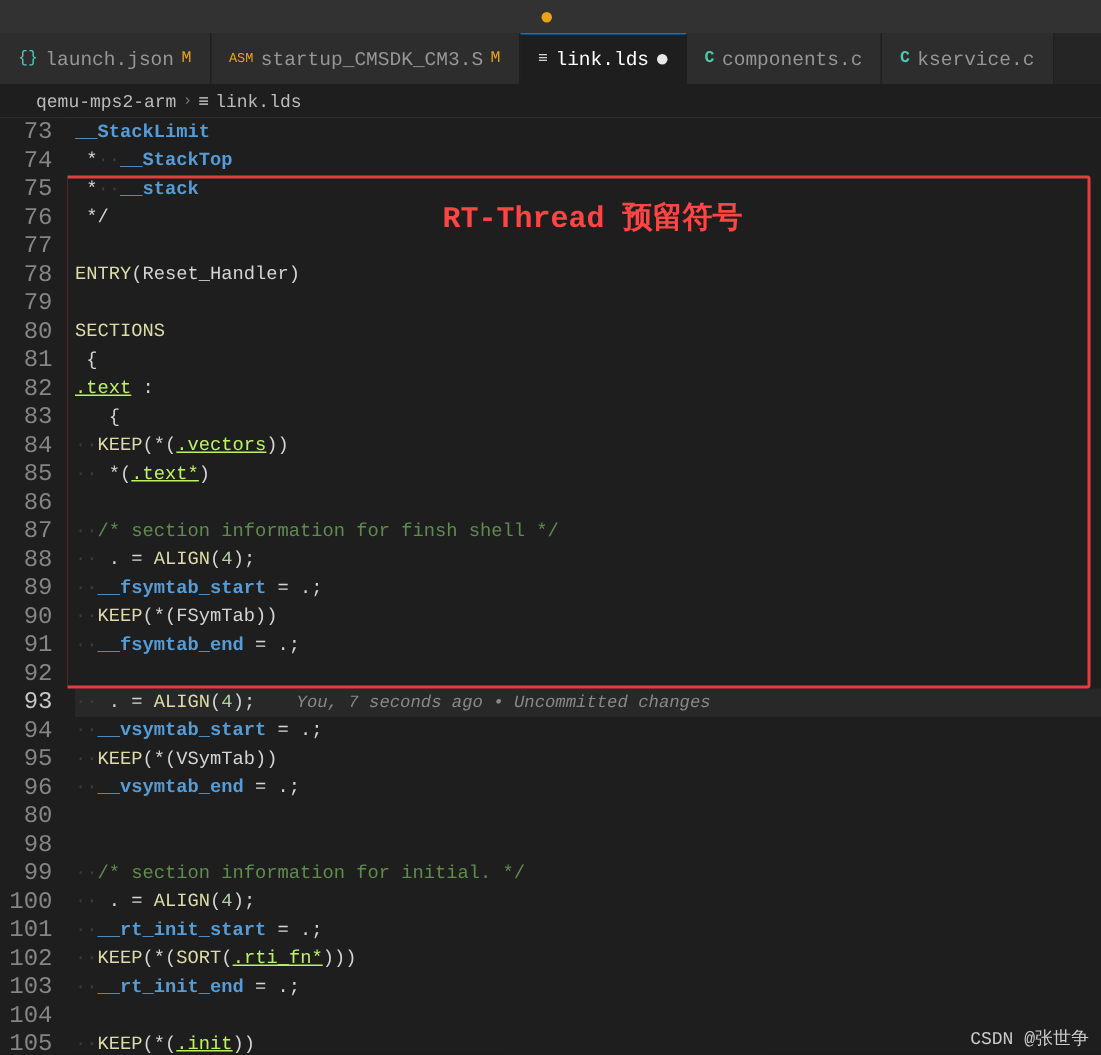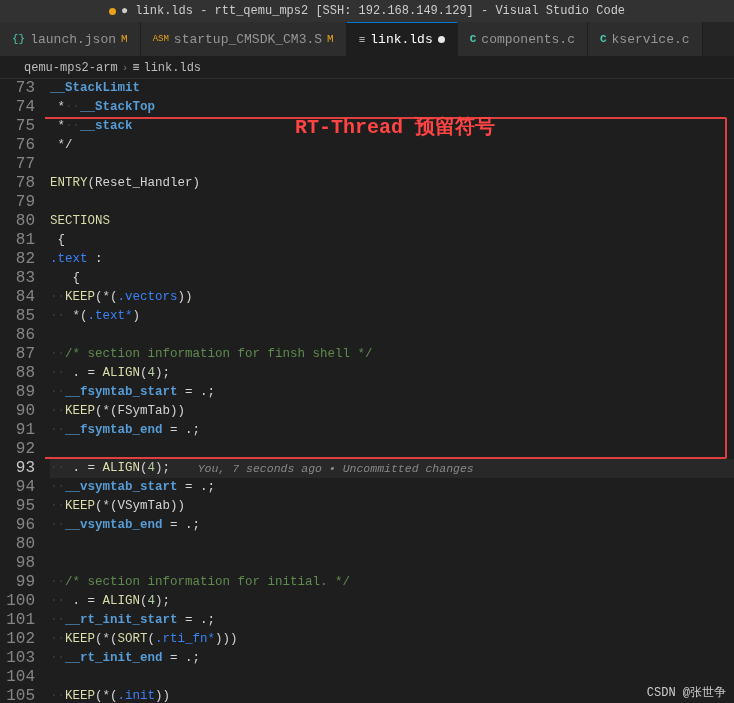--- a/index.html
+++ b/index.html
@@ -151,21 +151,21 @@
 
     .code-line.current-line {
       background: #282828;
     }
 
     
     .kw { color: #569cd6; font-weight: bold; }
     .fn { color: #dcdcaa; }
     .num { color: #b5cea8; }
     .comment { color: #608b4e; }
-    .var { color: #3b82f6; }
+    .var { color: #bef264; text-decoration: underline; }
 
     
     .red-box {
       position: absolute;
       border: 2px solid #e04040;
       pointer-events: none;
       z-index: 5;
     }
 
     
@@ -195,21 +195,20 @@
       pointer-events: none;
       z-index: 20;
       white-space: nowrap;
     }
   </style>
 </head>
 <body>
 
 <div class="title-bar">
   <span class="dot"></span>
-  <span>● link.lds - rtt_qemu_mps2 [SSH: 192.168.149.129] - Visual Studio Code</span>
 </div>
 
 <div class="tab-bar">
   <div class="tab">
     <span class="tab-icon cyan">{}</span>
     <span>launch.json</span>
     <span class="modified">M</span>
   </div>
   <div class="tab">
     <span class="tab-icon orange" style="font-size:9px">ASM</span>
@@ -274,21 +273,21 @@
         <div class="line-number">102</div>
         <div class="line-number">103</div>
         <div class="line-number">104</div>
         <div class="line-number">105</div>
       </div>
 
     <div class="code-lines" id="codeLines" style="position:relative">
 
       <div class="red-box" style="top:38px; left:-2px; width:calc(100% - 5px); height:342px; border-radius:2px;"></div>
 
-      <div class="rt-thread-label" style="top:39px; left:250px;">
+      <div class="rt-thread-label" style="top:58px; left:250px;">
         <span>RT-Thread 预留符号</span>
       </div>
 
       <div id="codeContent">
           <div class="code-line">    <span class="kw">__StackLimit</span></div>
           <div class="code-line"> *<span style="color:#3c3c3c">·</span> <span style="color:#3c3c3c">·</span> <span class="kw">__StackTop</span></div>
           <div class="code-line"> *<span style="color:#3c3c3c">·</span> <span style="color:#3c3c3c">·</span> <span class="kw">__stack</span></div>
           <div class="code-line"> */</div>
           <div class="code-line">&nbsp;</div>
           <div class="code-line"> <span class="fn">ENTRY</span>(Reset_Handler)</div>

